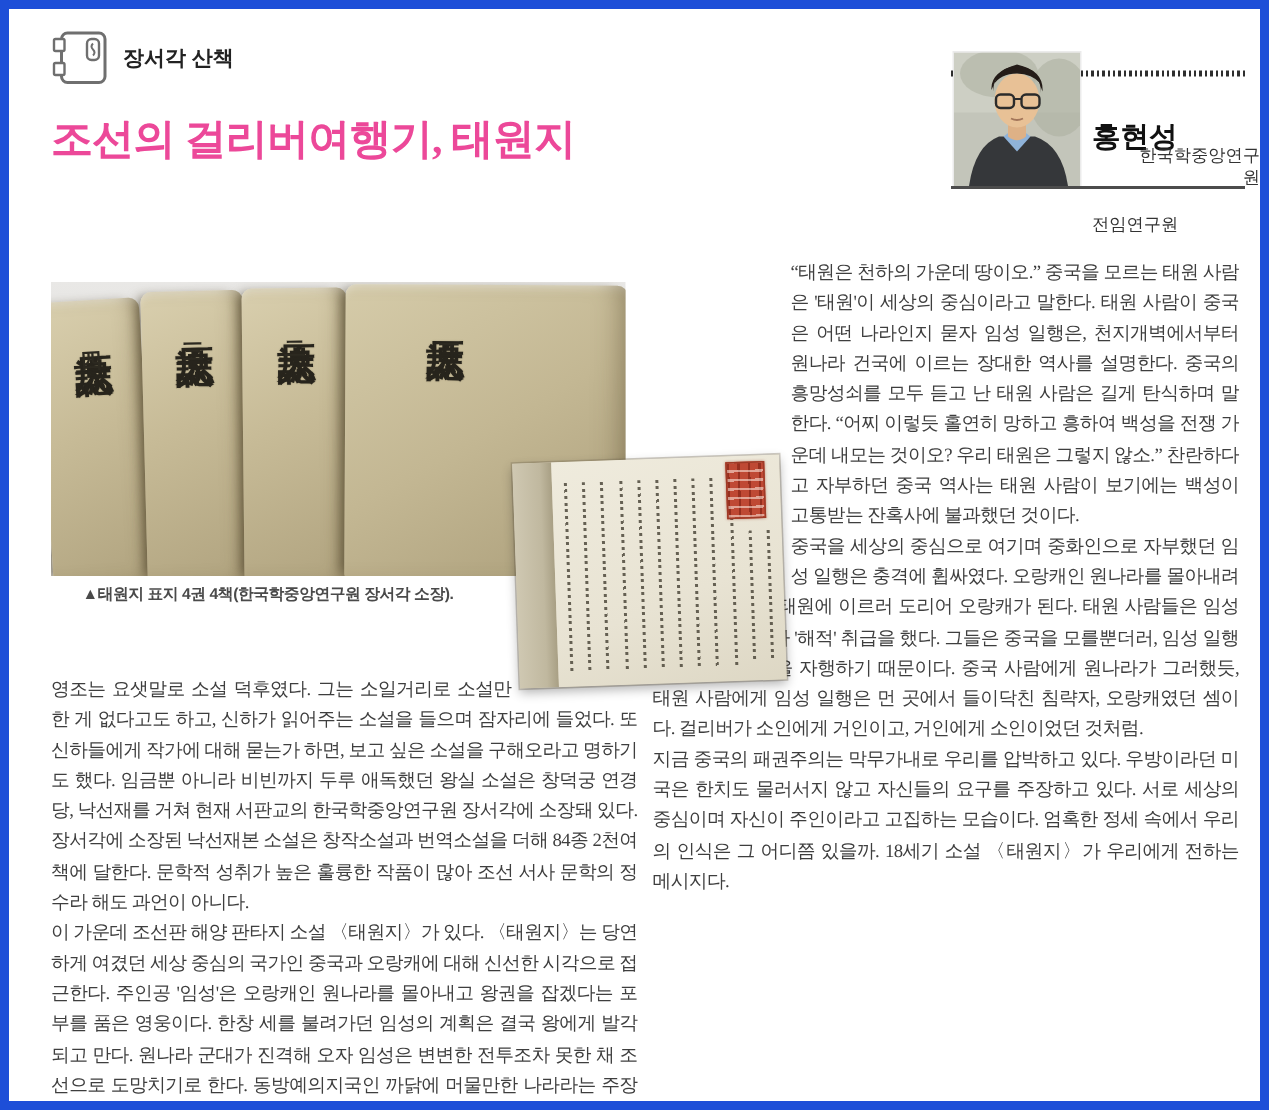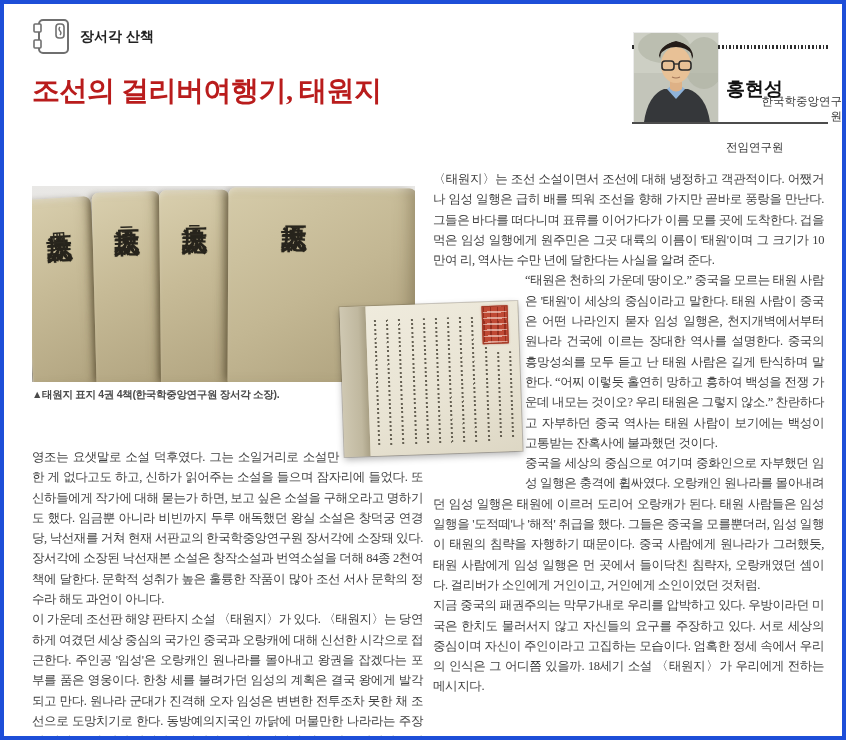--- a/index.html
+++ b/index.html
@@ -1,30 +1,30 @@
 <!DOCTYPE html>
 <html lang="ko"><head>
 <meta charset="utf-8">
 <style>
   html,body{margin:0;padding:0;background:#fff;}
   .page{
     position:relative;width:846px;height:740px;box-sizing:border-box;
-    background:#ffffff;border:4px solid #1d4ed8;overflow:hidden;
+    background:#ffffff;border:6px solid #1d4ed8;overflow:hidden;
     font-family:"Liberation Serif","DejaVu Serif",serif;
   }
   
   .hdr-icon{position:absolute;left:28px;top:13px;width:38px;height:38px;}
   .section-label{
     position:absolute;left:76px;top:24px;
     font-family:"Liberation Sans","DejaVu Sans",sans-serif;
     font-size:14px;font-weight:700;color:#222;letter-spacing:0px;
   }
   .headline{
     position:absolute;left:28px;top:68px;margin:0;
-    font-size:28px;font-weight:700;color:#b91c1c;letter-spacing:-0.5px;
+    font-size:28px;font-weight:700;color:#ec4899;letter-spacing:-0.5px;
     font-family:"Liberation Serif","DejaVu Serif",serif;
   }
   
   .rule-dotted{
     position:absolute;left:628px;top:41px;width:196px;height:4px;
     background:repeating-linear-gradient(90deg,#2e2e2e 0 1.6px,transparent 1.6px 3.6px);
   }
   .rule-solid{position:absolute;left:628px;top:118px;width:196px;height:2px;background:#4c4c4c;}
   .portrait{
     position:absolute;left:630px;top:29px;width:84px;height:89px;overflow:hidden;
@@ -97,21 +97,21 @@
       repeating-linear-gradient(0deg,rgba(255,240,230,.55) 0 1.5px,transparent 1.5px 6px),
       repeating-linear-gradient(90deg,rgba(140,40,25,.8) 0 1.5px,transparent 1.5px 7px);
     box-shadow:0 0 2px rgba(150,50,30,.6);
   }
   
   .caption{
     position:absolute;left:28px;top:383px;width:320px;
     font-family:"Liberation Sans","DejaVu Sans",sans-serif;
     font-size:10.5px;font-weight:700;color:#4a4a4a;line-height:14.2px;letter-spacing:-0.3px;
   }
-  .caption div{white-space:nowrap;}
+  .caption div{white-space:nowrap;margin-left:21px;}
   
   .col{
     position:absolute;width:391px;
     font-size:12.5px;line-height:20.3px;color:#3e3e3e;
     text-align:justify;letter-spacing:-0.4px;
   }
   .col p{margin:0;}
   .col-left{left:28px;top:443px;}
   .col-right{left:429px;top:165px;}
   .shorten-spacer{float:right;width:84px;height:10px;}
@@ -199,19 +199,18 @@
   <div class="caption">
     <div>▲태원지 표지 4권 4책(한국학중앙연구원 장서각 소장).</div>
   </div>
 
   <div class="col col-left">
     <p><span class="shorten-spacer"></span><span>영조는 요샛말로 소설 덕후였다. 그는 소일거리로 소설만한 게 없다고도 하고, 신하가 읽어주는 소설을 들으며 잠자리에 들었다. 또 신하들에게 작가에 대해 묻는가 하면, 보고 싶은 소설을 구해오라고 명하기도 했다. 임금뿐 아니라 비빈까지 두루 애독했던 왕실 소설은 창덕궁 연경당, 낙선재를 거쳐 현재 서판교의 한국학중앙연구원 장서각에 소장돼 있다. 장서각에 소장된 낙선재본 소설은 창작소설과 번역소설을 더해 84종 2천여 책에 달한다. 문학적 성취가 높은 훌륭한 작품이 많아 조선 서사 문학의 정수라 해도 과언이 아니다.</span></p>
     <p>이 가운데 조선판 해양 판타지 소설 〈태원지〉가 있다. 〈태원지〉는 당연하게 여겼던 세상 중심의 국가인 중국과 오랑캐에 대해 신선한 시각으로 접근한다. 주인공 '임성'은 오랑캐인 원나라를 몰아내고 왕권을 잡겠다는 포부를 품은 영웅이다. 한창 세를 불려가던 임성의 계획은 결국 왕에게 발각되고 만다. 원나라 군대가 진격해 오자 임성은 변변한 전투조차 못한 채 조선으로 도망치기로 한다. 동방예의지국인 까닭에 머물만한 나라라는 주장에 일행 중 한 명이 반대하고 나선다. 조선은 재난이 많은 작은 나라라 중원을 도모하기 어렵다는 게 이유다.</p>
   </div>
 
   <div class="col col-right">
-    <p>〈태원지〉는 조선 소설이면서 조선에 대해 냉정하고 객관적이다. 어쨌거나 임성 일행은 급히 배를 띄워 조선을 향해 가지만 곧바로 풍랑을 만난다. 그들은 바다를 떠다니며 표류를 이어가다가 이름 모를 곳에 도착한다. 겁을 먹은 임성 일행에게 원주민은 그곳 대륙의 이름이 '태원'이며 그 크기가 10만여 리, 역사는 수만 년에 달한다는 사실을 알려 준다.</p>
     <p><span class="wrap-spacer"></span><span>“태원은 천하의 가운데 땅이오.” 중국을 모르는 태원 사람은 '태원'이 세상의 중심이라고 말한다. 태원 사람이 중국은 어떤 나라인지 묻자 임성 일행은, 천지개벽에서부터 원나라 건국에 이르는 장대한 역사를 설명한다. 중국의 흥망성쇠를 모두 듣고 난 태원 사람은 길게 탄식하며 말한다. “어찌 이렇듯 홀연히 망하고 흥하여 백성을 전쟁 가운데 내모는 것이오? 우리 태원은 그렇지 않소.” 찬란하다고 자부하던 중국 역사는 태원 사람이 보기에는 백성이 고통받는 잔혹사에 불과했던 것이다.</span></p>
     <p>중국을 세상의 중심으로 여기며 중화인으로 자부했던 임성 일행은 충격에 휩싸였다. 오랑캐인 원나라를 몰아내려던 임성 일행은 태원에 이르러 도리어 오랑캐가 된다. 태원 사람들은 임성 일행을 '도적떼'나 '해적' 취급을 했다. 그들은 중국을 모를뿐더러, 임성 일행이 태원의 침략을 자행하기 때문이다. 중국 사람에게 원나라가 그러했듯, 태원 사람에게 임성 일행은 먼 곳에서 들이닥친 침략자, 오랑캐였던 셈이다. 걸리버가 소인에게 거인이고, 거인에게 소인이었던 것처럼.</p>
     <p>지금 중국의 패권주의는 막무가내로 우리를 압박하고 있다. 우방이라던 미국은 한치도 물러서지 않고 자신들의 요구를 주장하고 있다. 서로 세상의 중심이며 자신이 주인이라고 고집하는 모습이다. 엄혹한 정세 속에서 우리의 인식은 그 어디쯤 있을까. 18세기 소설 〈태원지〉가 우리에게 전하는 메시지다.</p>
   </div>
 
 </div>
 
 </body></html>

